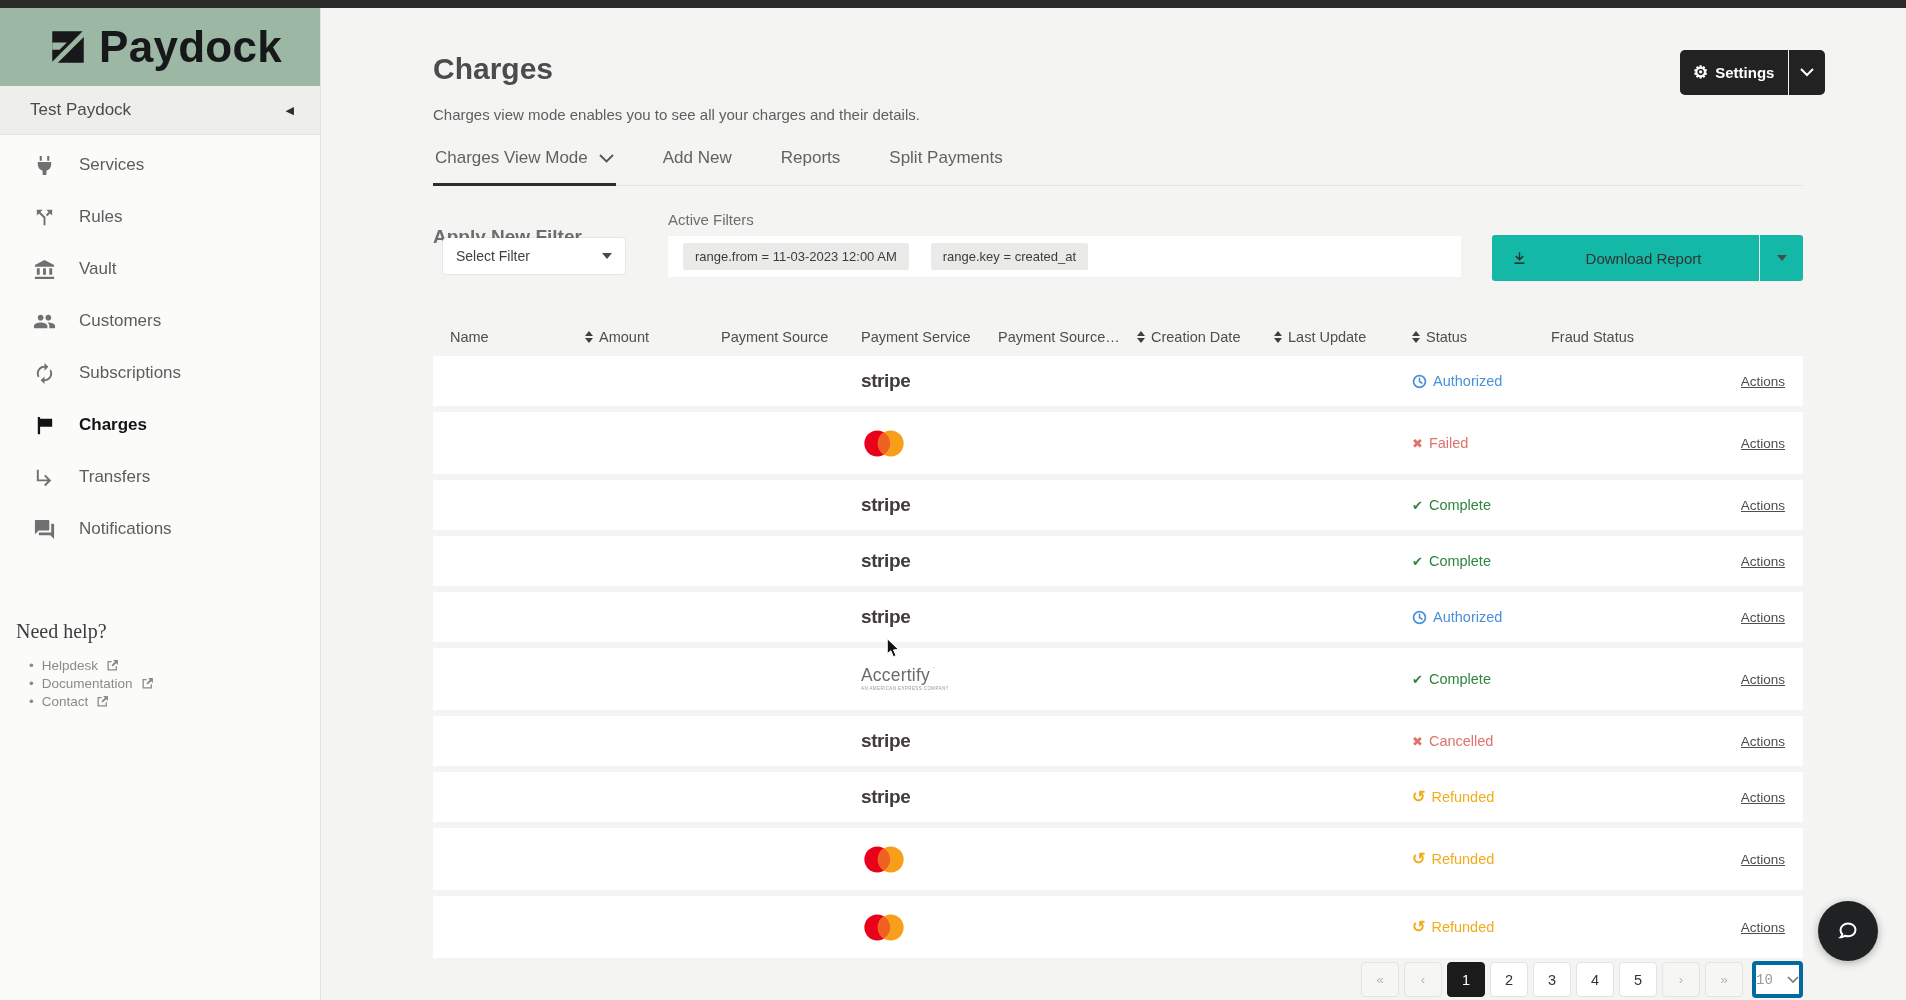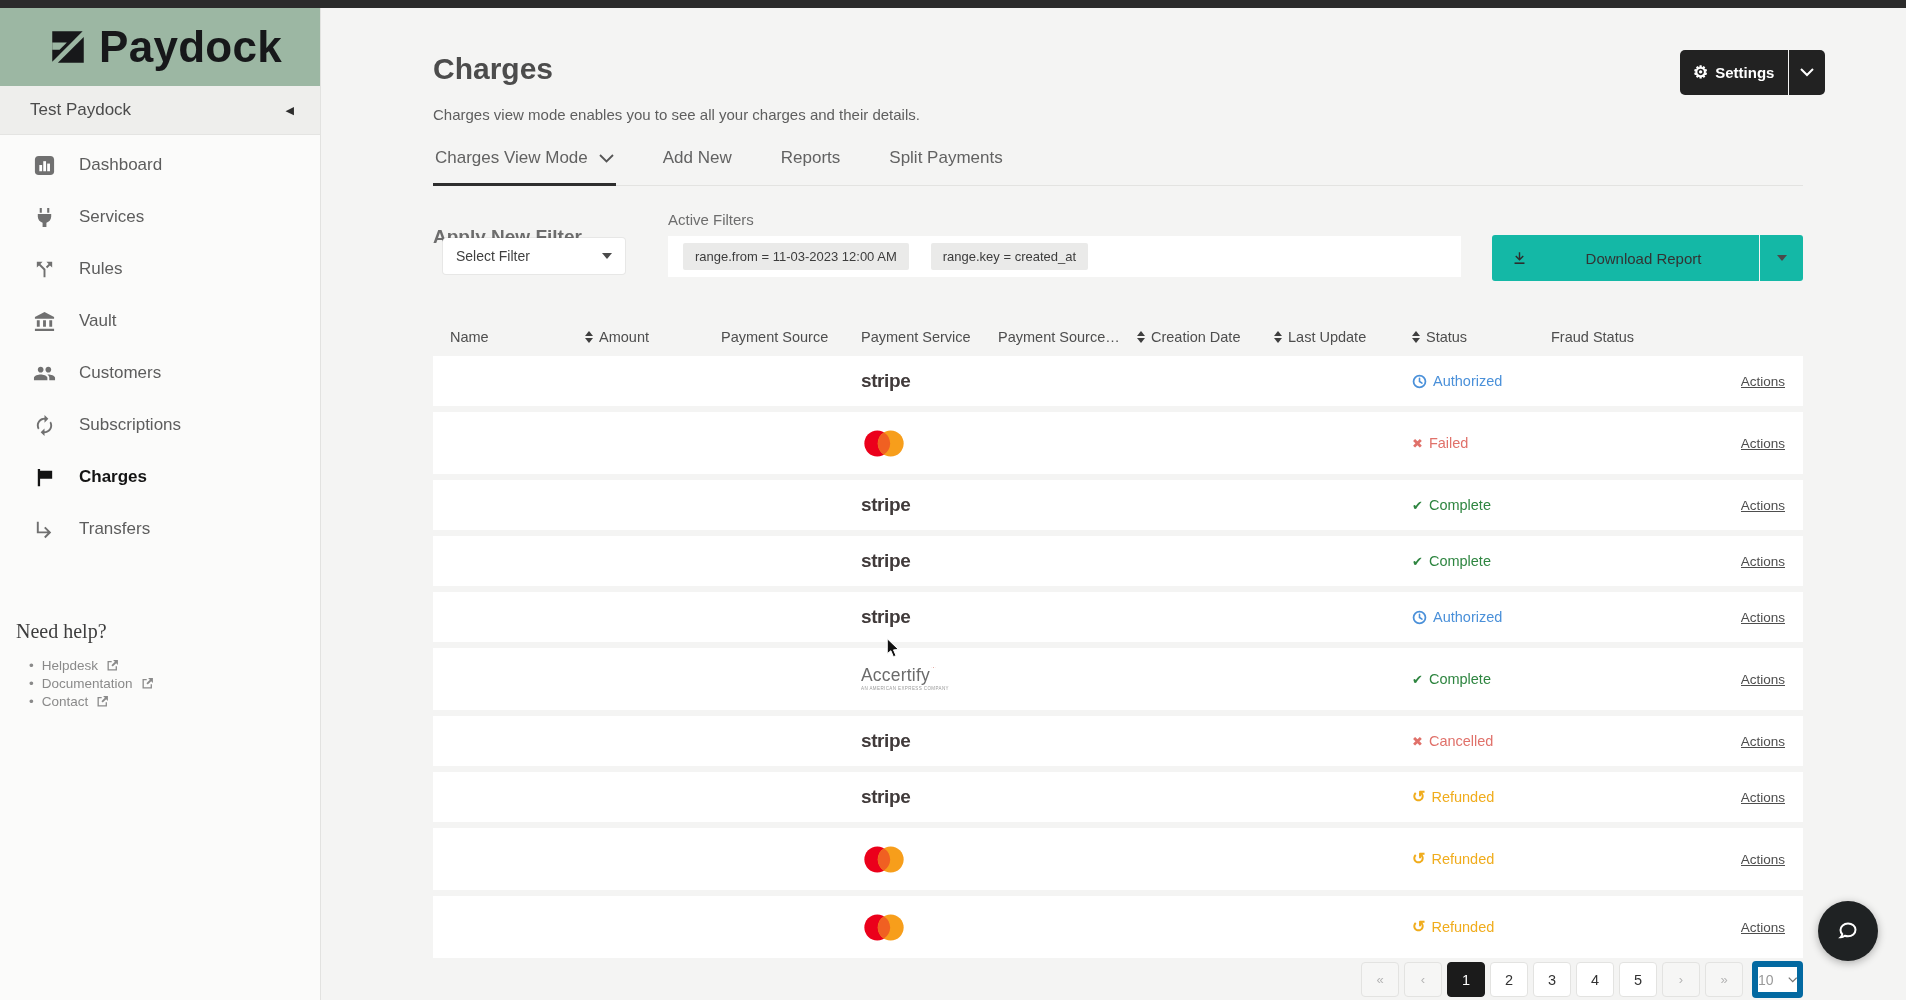--- a/index.html
+++ b/index.html
@@ -91,21 +91,21 @@
   .status-cell { display:flex; align-items:center; gap:6px; font-size:14.5px; }
   .st-ch { font-size:13px; line-height:1; }
   .st-rf { font-size:16px; font-weight:700; }
   .fraud-approved { color:#2e8540; }
 
   
   .pagination { position:absolute; right:103px; bottom:2px; display:flex; align-items:center; gap:5px; }
   .pg-btn { width:38px; height:35px; border:1px solid #e3e3e1; border-radius:4px; background:#fff; display:flex; align-items:center; justify-content:center; font-size:14.5px; color:#333; cursor:pointer; }
   .pg-btn.arrow { background:#f6f6f5; color:#b5b5b5; font-size:13px; }
   .pg-btn.active { background:#1b1b1b; border-color:#1b1b1b; color:#fff; }
-  .pg-size { width:51px; height:37px; margin-left:4px; border:6px solid #0369a1; border-radius:4px; background:#fff; display:flex; align-items:center; justify-content:center; gap:14px; font-size:14px; color:#9a9a9a; cursor:pointer; }
+  .pg-size { width:51px; height:37px; margin-left:4px; border:4px solid #0369a1; border-radius:4px; background:#fff; display:flex; align-items:center; justify-content:center; gap:14px; font-size:14px; color:#9a9a9a; cursor:pointer;font-family:Liberation Mono, monospace; }
 
   
   .beacon { position:absolute; left:1818px; top:901px; width:60px; height:60px; border-radius:50%; background:#1f2223; display:flex; align-items:center; justify-content:center; box-shadow:0 2px 8px rgba(0,0,0,.3); cursor:pointer; }
   .cursor { position:absolute; left:886px; top:638px; z-index:20; pointer-events:none; }
 
   .caret-down { width:0; height:0; border-left:5px solid transparent; border-right:5px solid transparent; border-top:6px solid #4a4a4a; }
 </style>
 </head>
 <body>
 
@@ -120,29 +120,20 @@
     </svg>
     <span class="brand-text">Paydock</span>
   </div>
   <div class="account-row">
     <span class="account-name">Test Paydock</span>
     <span class="collapse-icon">◀</span>
   </div>
   <nav class="nav" id="nav">
       <div class="nav-item">
     <svg viewBox="0 0 24 24">
-          <rect x="2" y="2" width="20" height="20" rx="4"></rect>
-          <rect x="6.6" y="11.5" width="2.9" height="6.5" fill="#fff"></rect>
-          <rect x="10.7" y="7.5" width="2.9" height="10.5" fill="#fff"></rect>
-          <rect x="14.8" y="10" width="2.9" height="8" fill="#fff"></rect>
-        </svg>
-    <span>Dashboard</span>
-  </div>
-      <div class="nav-item">
-    <svg viewBox="0 0 24 24">
           <path d="M7 2v5h2.2V2H7zm7.8 0v5H17V2h-2.2zM5 8.3v2.7c0 3.1 2.1 5.7 5 6.4V22h4v-4.6c2.9-.7 5-3.3 5-6.4V8.3H5z"></path>
         </svg>
     <span>Services</span>
   </div>
       <div class="nav-item">
     <svg viewBox="0 0 24 24">
           <path d="M14 4l2.29 2.29-2.88 2.88 1.42 1.42 2.88-2.88L20 10V4h-6zm-4 0H4v6l2.29-2.29 4.71 4.7V20h2v-8.41L7.71 6.29 10 4z"></path>
         </svg>
     <span>Rules</span>
   </div>
@@ -168,20 +159,26 @@
     <svg viewBox="0 0 24 24">
           <path d="M5 3v18h2.4v-7.6H20V5H7.4V3H5z"></path>
         </svg>
     <span>Charges</span>
   </div>
       <div class="nav-item">
     <svg viewBox="0 0 24 24">
           <path d="M19 15l-6 6-1.42-1.42L15.17 16H4V4h2v10h9.17l-3.59-3.58L13 9l6 6z"></path>
         </svg>
     <span>Transfers</span>
+  </div>
+      <div class="nav-item">
+    <svg viewBox="0 0 24 24">
+          <path d="M21 6h-2v9H6v2c0 .55.45 1 1 1h11l4 4V7c0-.55-.45-1-1-1zm-4 6V3c0-.55-.45-1-1-1H3c-.55 0-1 .45-1 1v14l4-4h10c.55 0 1-.45 1-1z"></path>
+        </svg>
+    <span>Notifications</span>
   </div>
     </nav>
   <div class="help">
     <div class="help-title">Need help?</div>
     <div class="help-links" id="help-links">
         <div class="help-link">
     <span class="bullet">•</span>
     <span>Helpdesk</span>
           <svg viewBox="0 0 24 24">
             <path fill="none" stroke="#8a8a8a" stroke-width="2.4" d="M10.5 5H4v15h15v-6.5"></path>

